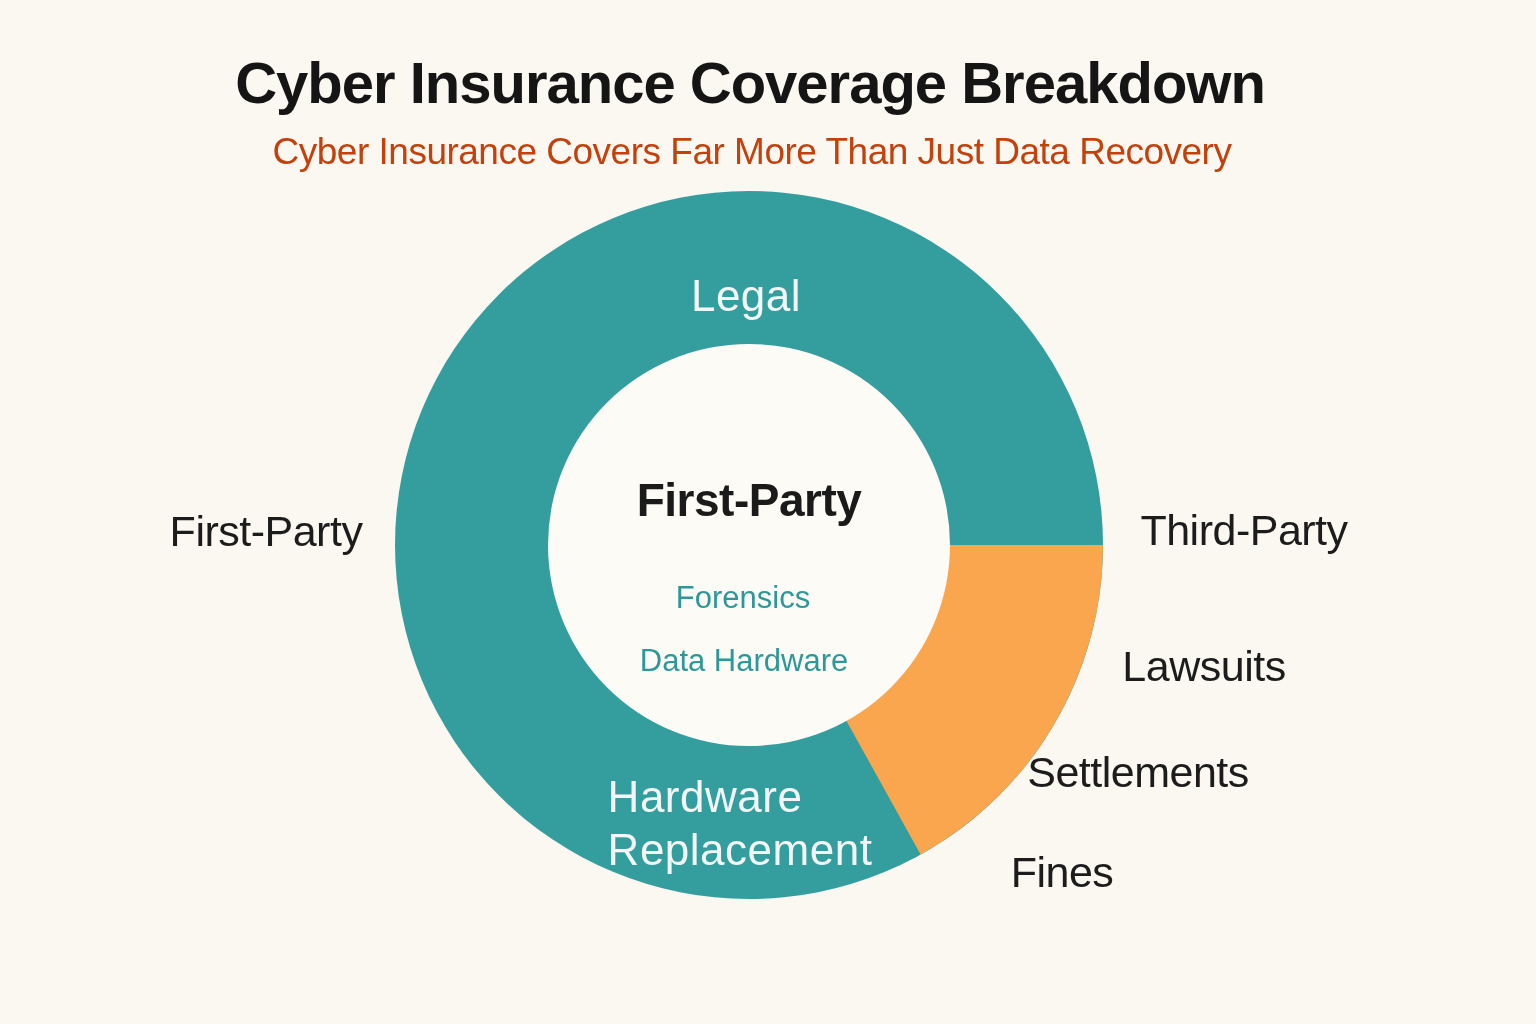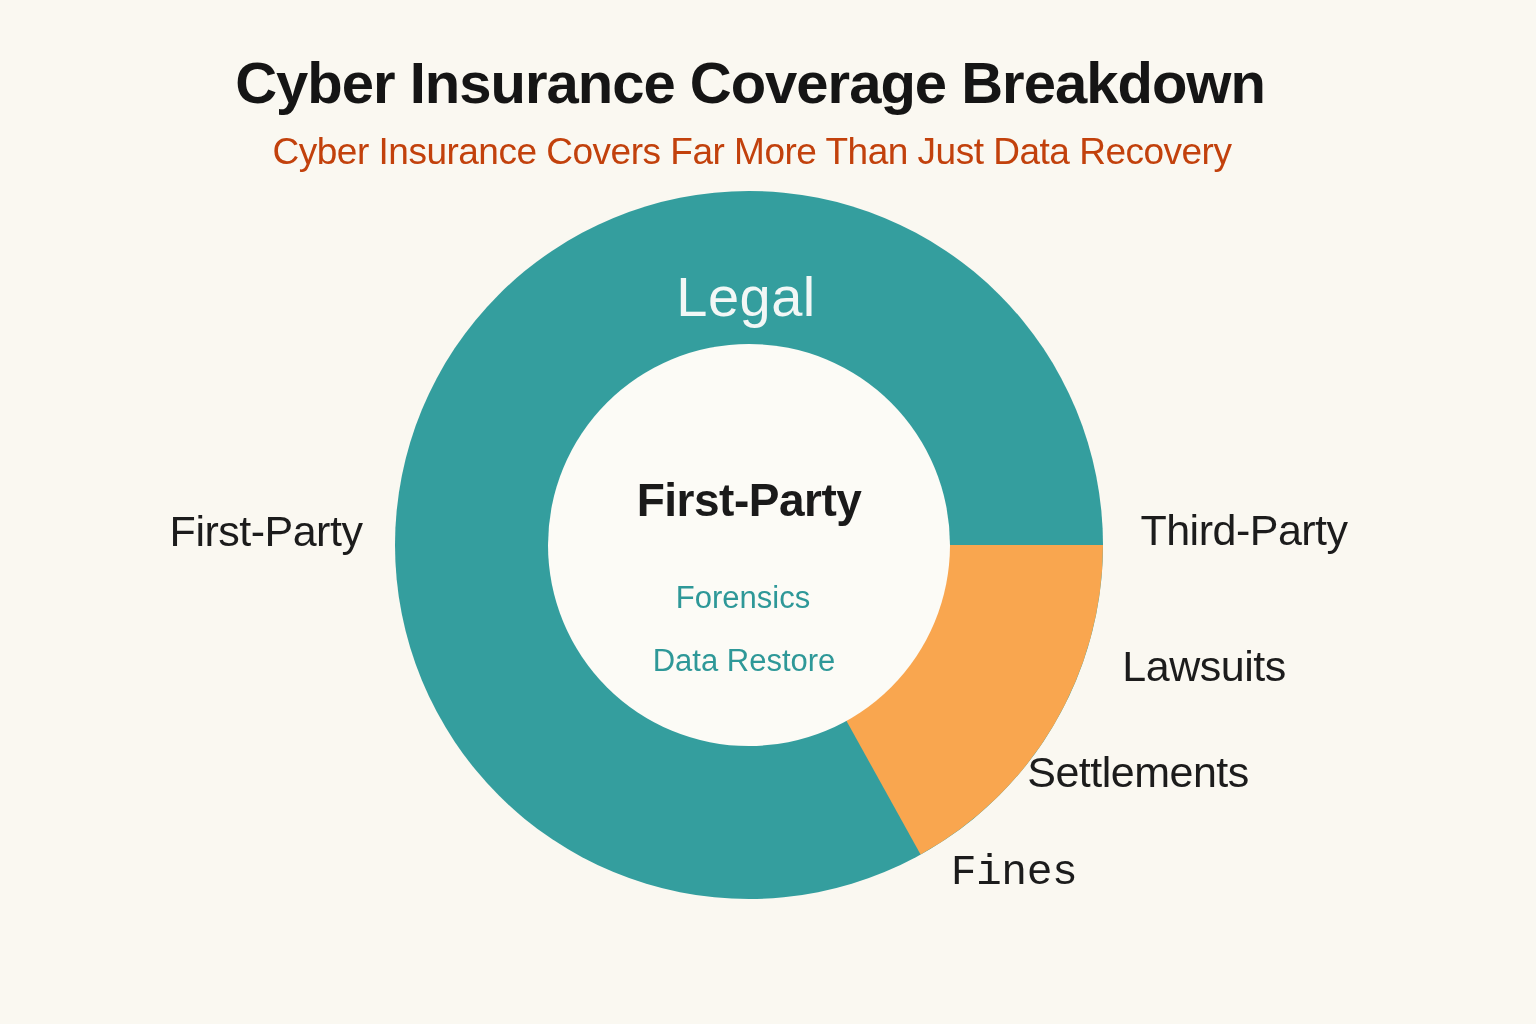--- a/index.html
+++ b/index.html
@@ -28,21 +28,21 @@
     color: #c2410c;
     letter-spacing: -0.5px;
   }
   .donut-svg {
     position: absolute;
     left: 395px; top: 191px;
     width: 708px; height: 708px;
   }
   .ring-label {
     color: #F2F7F6;
-    font-size: 56px;
+    font-size: 44px;
     font-weight: 500;
     text-align: left;
     letter-spacing: 0.5px;
   }
   .ring-label .line { line-height: 53px; }
   .center-heading {
     color: #1a1a1a;
     font-size: 46px;
     font-weight: 700;
     letter-spacing: -0.5px;
@@ -69,30 +69,34 @@
   <div class="abs subtitle" style="left:752px; top:152px;">Cyber Insurance Covers Far More Than Just Data Recovery</div>
 
   <svg class="donut-svg" viewBox="0 0 708 708">
     <circle cx="354" cy="354" r="354" fill="#349E9E"></circle>
     <path d="M 354 354 L 708 354 A 354 354 0 0 1 525.6 663.6 Z" fill="#F9A64F"></path>
     <circle cx="354" cy="354" r="201" fill="#FCFBF6"></circle>
   </svg>
 
   <div class="abs ring-label" style="left:746px; top:296px;">Legal</div>
 
+  <div class="abs ring-label" style="left:740px; top:823px;">
+    <div class="line">Hardware</div>
+    <div class="line">Replacement</div>
+  </div>
 
   <div class="abs center-heading" style="left:749px; top:500px;">First-Party</div>
 
   <div class="abs center-sub" style="left:743px; top:598px;">Forensics</div>
 
-  <div class="abs center-sub" style="left:744px; top:661px;">Data Restore</div>
+  <div class="abs center-sub" style="left:744px; top:661px;">Data Hardware</div>
 
   <div class="abs side-label" style="left:266px; top:531px;">First-Party</div>
 
   <div class="abs side-label" style="left:1204px; top:666px;">Lawsuits</div>
 
   <div class="abs side-label" style="left:1244px; top:530px;">Third-Party</div>
 
   <div class="abs side-label" style="left:1138px; top:772px;">Settlements</div>
 
-  <div class="abs side-label" style="left:1014px; top:872px;font-family:Liberation Mono, monospace;">Fines</div>
+  <div class="abs side-label" style="left:1062px; top:872px;">Fines</div>
 
 </div>
 
 </body></html>

